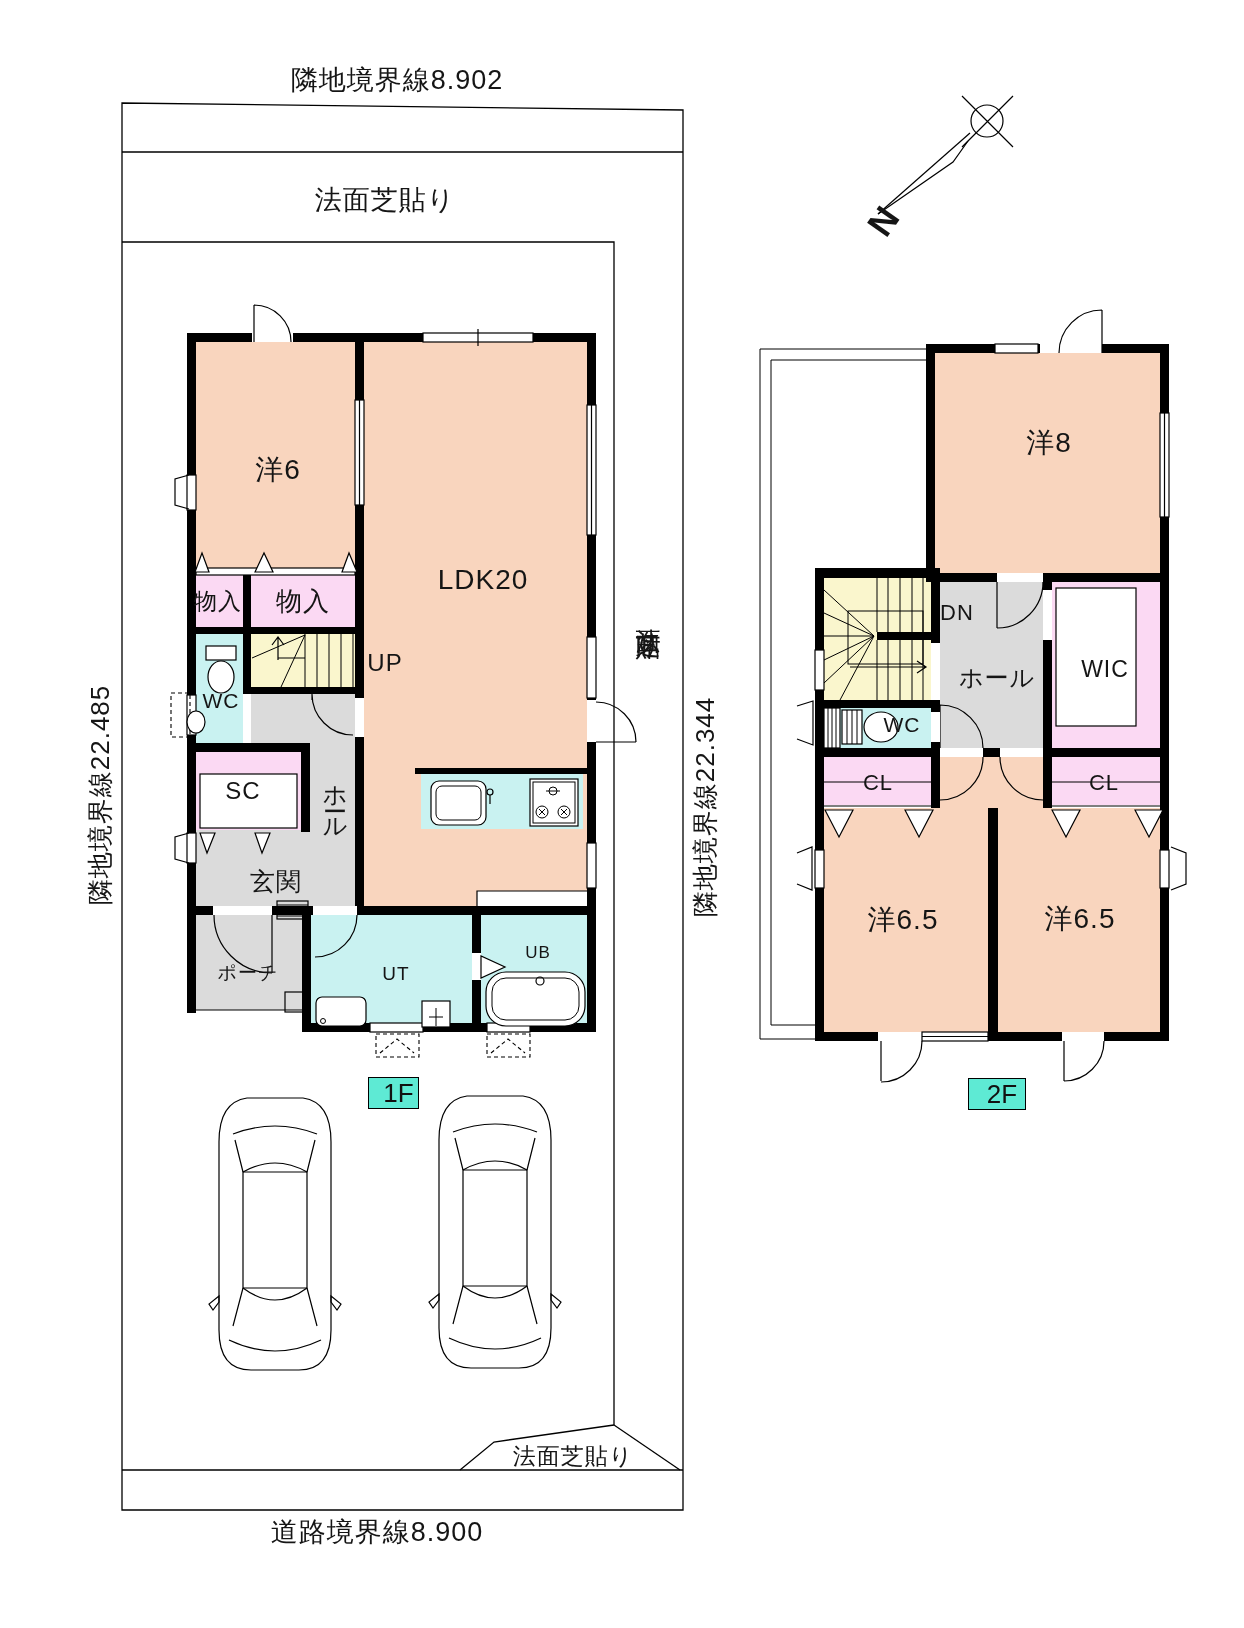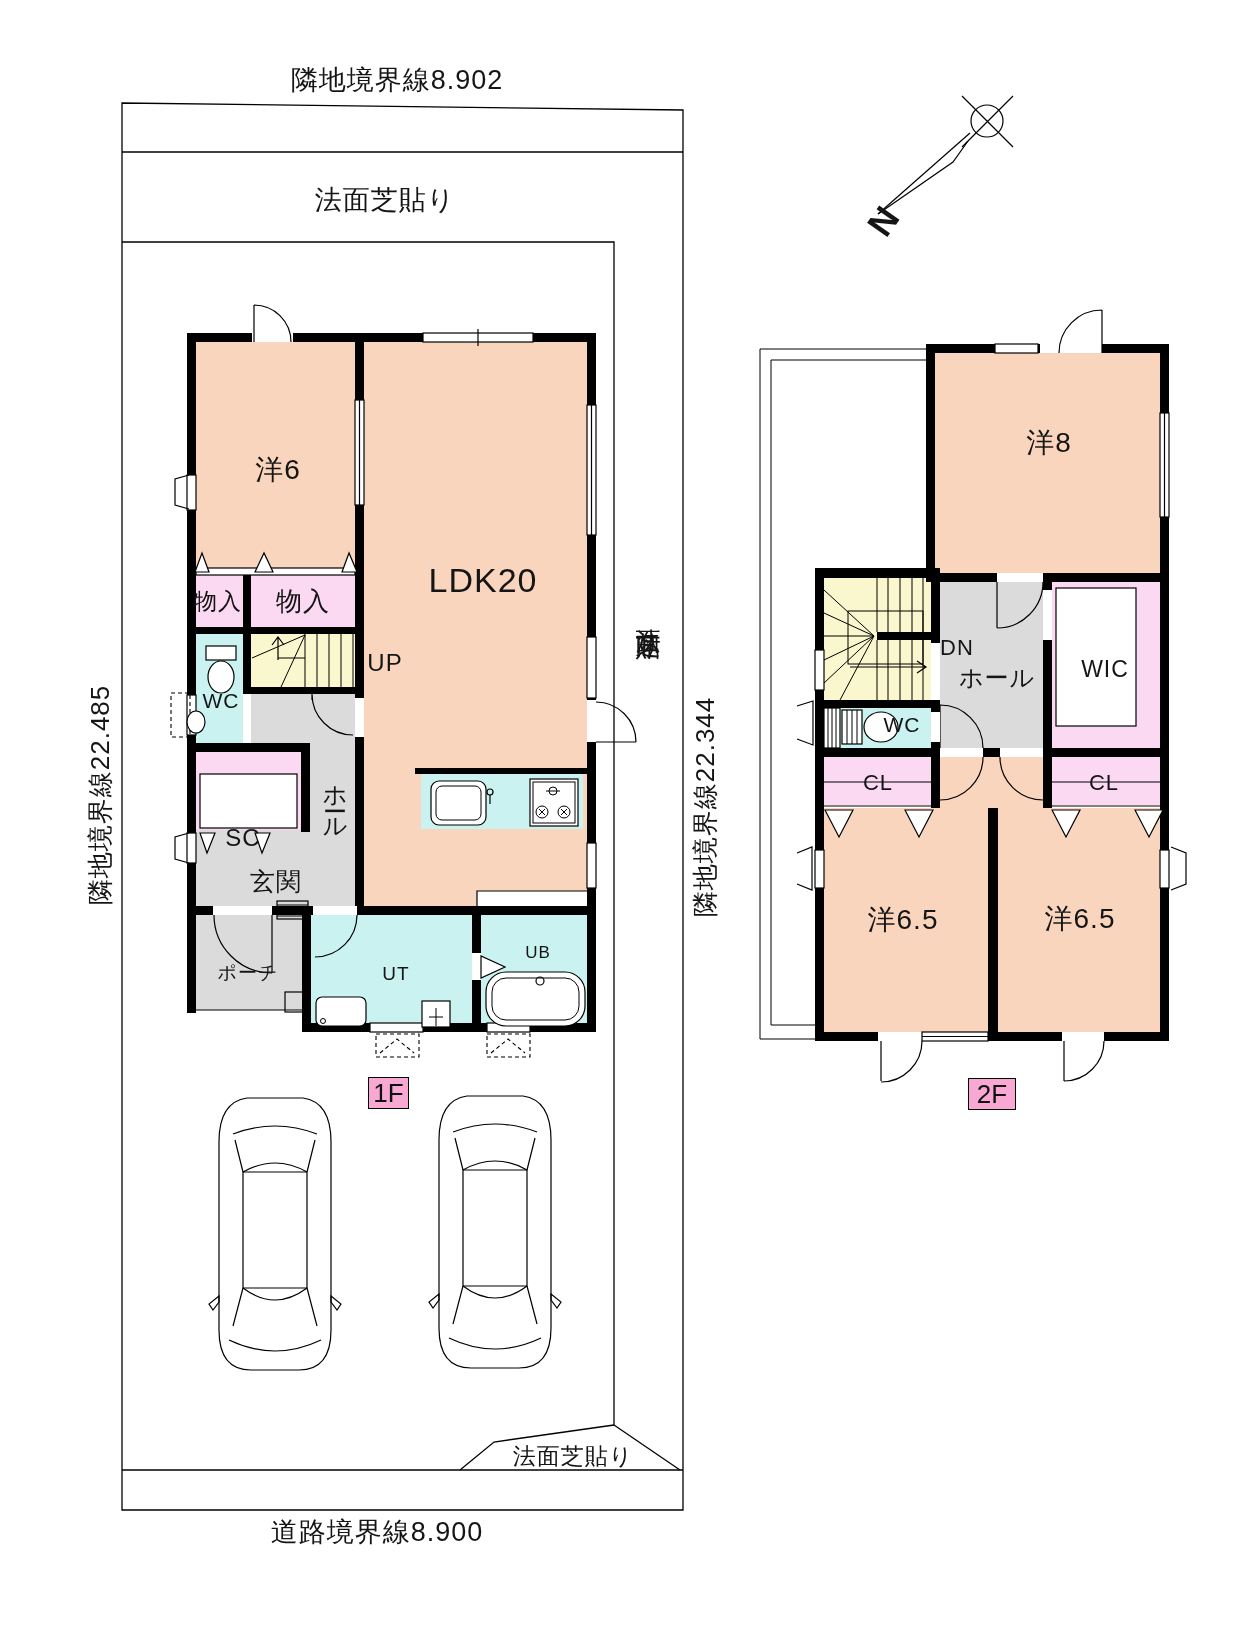--- a/index.html
+++ b/index.html
@@ -4,22 +4,22 @@
 <style>
   html,body{margin:0;padding:0;background:#fff;}
   .stage{position:relative;width:1196px;height:1628px;background:#fff;overflow:hidden;
          font-family:"Liberation Sans","DejaVu Sans",sans-serif;color:#111;}
   .stage svg{position:absolute;left:0;top:0;}
   .lbl{position:absolute;transform:translate(-50%,-50%);white-space:nowrap;color:#151515;
        letter-spacing:1px;line-height:1;}
   .lbl.rot{transform:translate(-50%,-50%) rotate(-90deg);}
   .lbl.vert{writing-mode:vertical-rl;white-space:nowrap;letter-spacing:2px;}
   .lbl.north{transform:translate(-50%,-50%) rotate(-55deg);font-weight:bold;}
-  .floor-tag{position:absolute;border:1.6px solid #000;background:#f9a8d4;
-             display:flex;align-items:center;justify-content:center;}
+  .floor-tag{position:absolute;border:1.6px solid #000;background:#5eead4;
+             display:flex;align-items:center;justify-content:center;padding-left:10px;}
   
   .w{fill:#000;}                                   
   .o{fill:#fff;}                                   
   .ln{stroke:#000;stroke-width:1.2;fill:none;}
   .lnw{stroke:#000;stroke-width:1.2;fill:#fff;}
   .thn{stroke:#000;stroke-width:1;fill:none;}
   .dash{stroke:#000;stroke-width:1.1;fill:none;stroke-dasharray:4 3;}
   .site{stroke:#000;stroke-width:1.3;fill:none;}
 </style>
 </head>
@@ -258,37 +258,37 @@
   <span class="lbl" style="left:397px;top:80px;font-size:27px">隣地境界線8.902</span>
   <span class="lbl" style="left:385px;top:200px;font-size:27px">法面芝貼り</span>
   <span class="lbl rot" style="left:100px;top:795px;font-size:26px">隣地境界線22.485</span>
   <span class="lbl vert" style="left:648px;top:628px;font-size:25px">法面芝貼り</span>
   <span class="lbl rot" style="left:705px;top:807px;font-size:26px">隣地境界線22.344</span>
   <span class="lbl" style="left:573px;top:1456px;font-size:23px">法面芝貼り</span>
   <span class="lbl" style="left:377px;top:1532px;font-size:27px">道路境界線8.900</span>
   <span class="lbl north" style="left:884px;top:221px;font-size:36px">N</span>
 
   <span class="lbl" style="left:278px;top:470px;font-size:28px">洋6</span>
-  <span class="lbl" style="left:483px;top:580px;font-size:34px">LDK20</span>
+  <span class="lbl" style="left:483px;top:580px;font-size:28px">LDK20</span>
   <span class="lbl" style="left:218px;top:601px;font-size:23px">物入</span>
   <span class="lbl" style="left:303px;top:601px;font-size:26px">物入</span>
   <span class="lbl" style="left:385px;top:663px;font-size:24px">UP</span>
   <span class="lbl" style="left:221px;top:700px;font-size:21px">WC</span>
-  <span class="lbl" style="left:243px;top:838px;font-size:24px">SC</span>
+  <span class="lbl" style="left:243px;top:791px;font-size:24px">SC</span>
   <span class="lbl vert" style="left:335px;top:800px;font-size:24px">ホール</span>
   <span class="lbl" style="left:276px;top:881px;font-size:25px">玄関</span>
   <span class="lbl" style="left:248px;top:972px;font-size:19px">ポーチ</span>
   <span class="lbl" style="left:396px;top:973px;font-size:19px">UT</span>
   <span class="lbl" style="left:538px;top:952px;font-size:17px">UB</span>
   <div class="floor-tag" style="left:368px;top:1077px;width:39px;height:30px;font-size:26px">
     <span>1F</span>
   </div>
 
   <span class="lbl" style="left:1049px;top:443px;font-size:28px">洋8</span>
-  <span class="lbl" style="left:957px;top:648px;font-size:22px">DN</span>
+  <span class="lbl" style="left:957px;top:613px;font-size:22px">DN</span>
   <span class="lbl" style="left:997px;top:678px;font-size:24px">ホール</span>
   <span class="lbl" style="left:1105px;top:669px;font-size:23px">WIC</span>
   <span class="lbl" style="left:902px;top:724px;font-size:21px">WC</span>
   <span class="lbl" style="left:878px;top:783px;font-size:22px">CL</span>
   <span class="lbl" style="left:1104px;top:783px;font-size:22px">CL</span>
   <span class="lbl" style="left:903px;top:920px;font-size:28px">洋6.5</span>
   <span class="lbl" style="left:1080px;top:919px;font-size:28px">洋6.5</span>
   <div class="floor-tag" style="left:968px;top:1078px;width:46px;height:30px;font-size:26px">
     <span>2F</span>
   </div>

